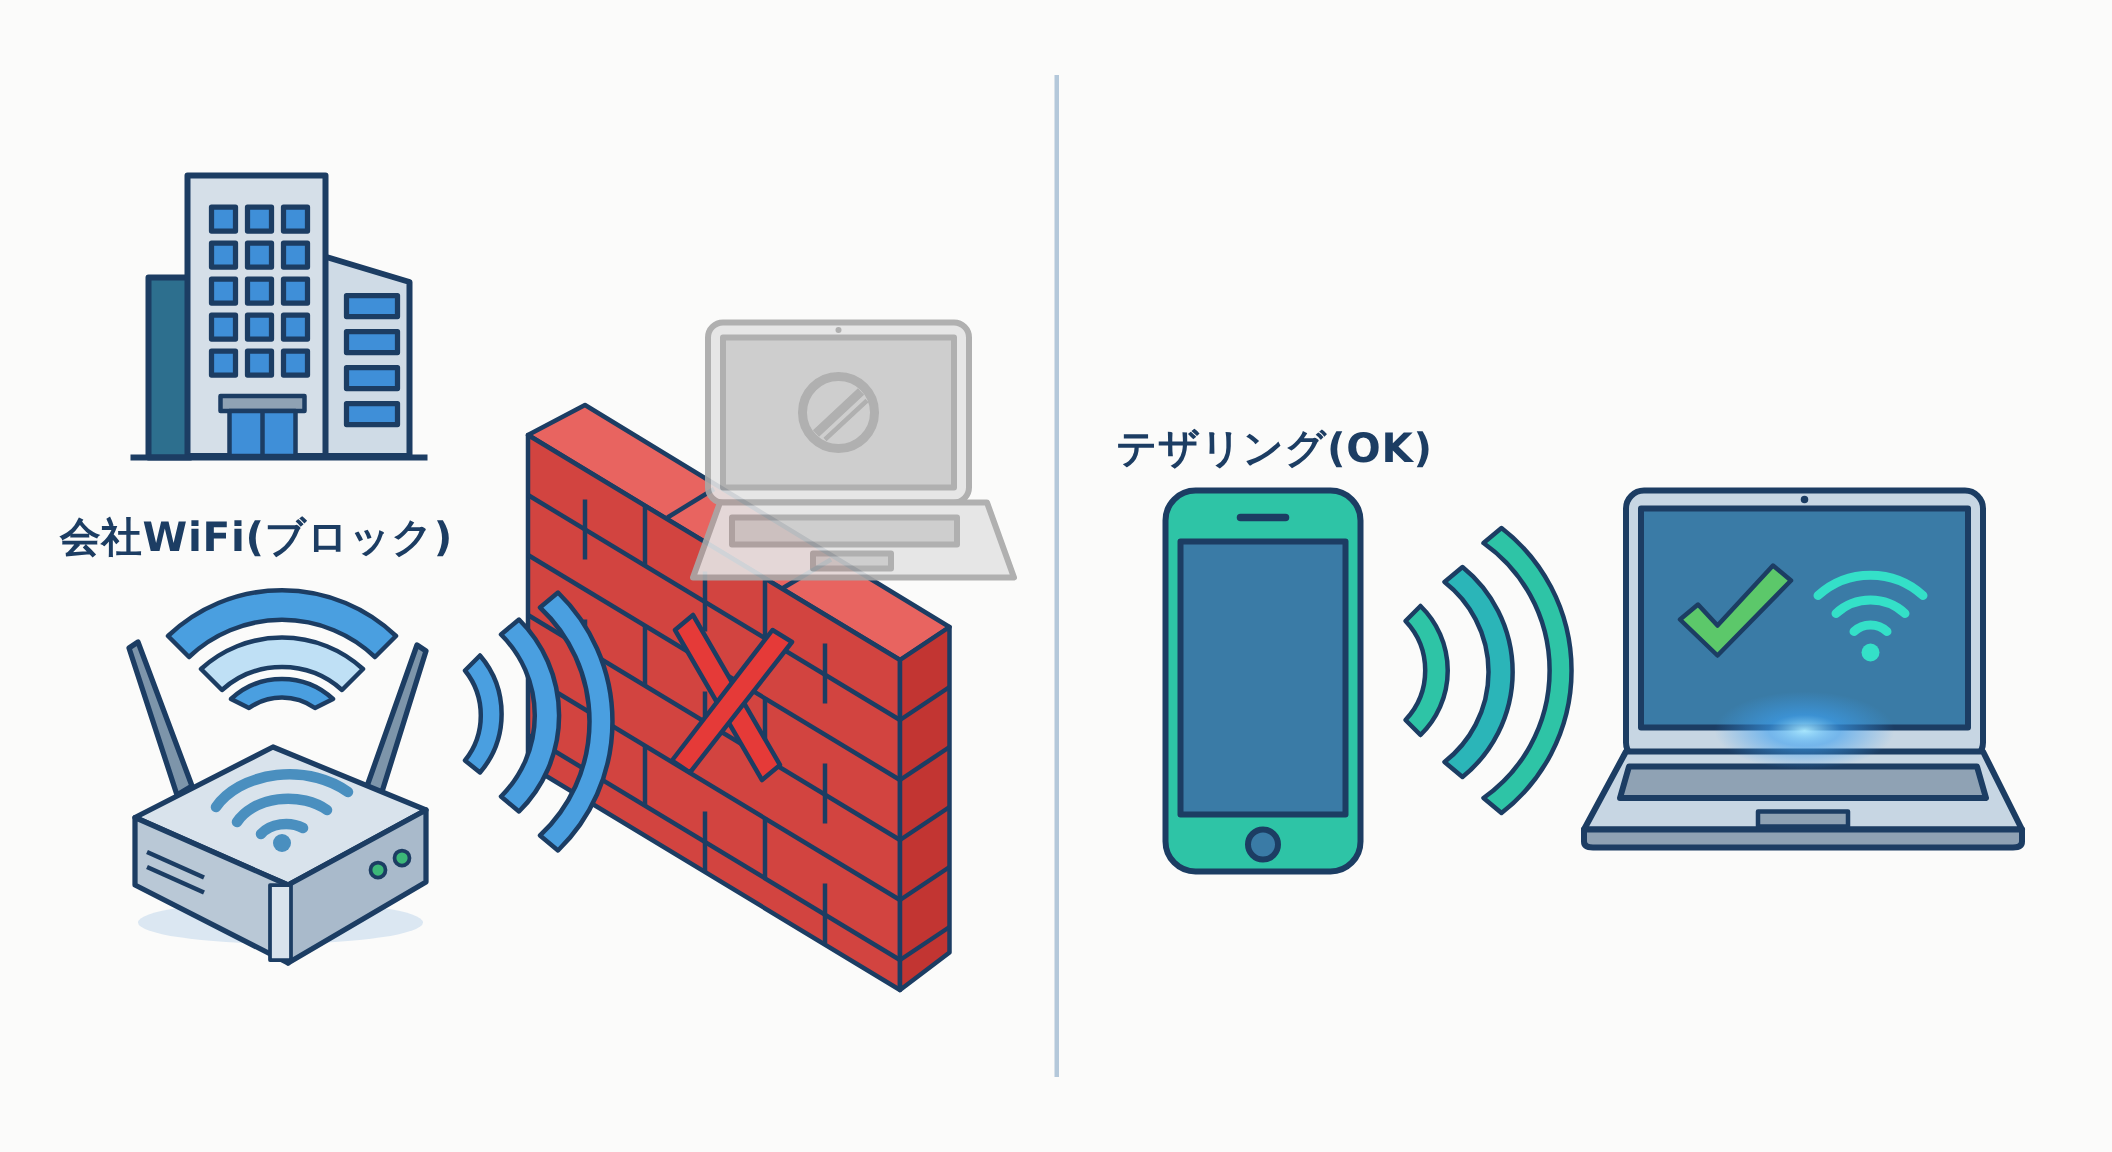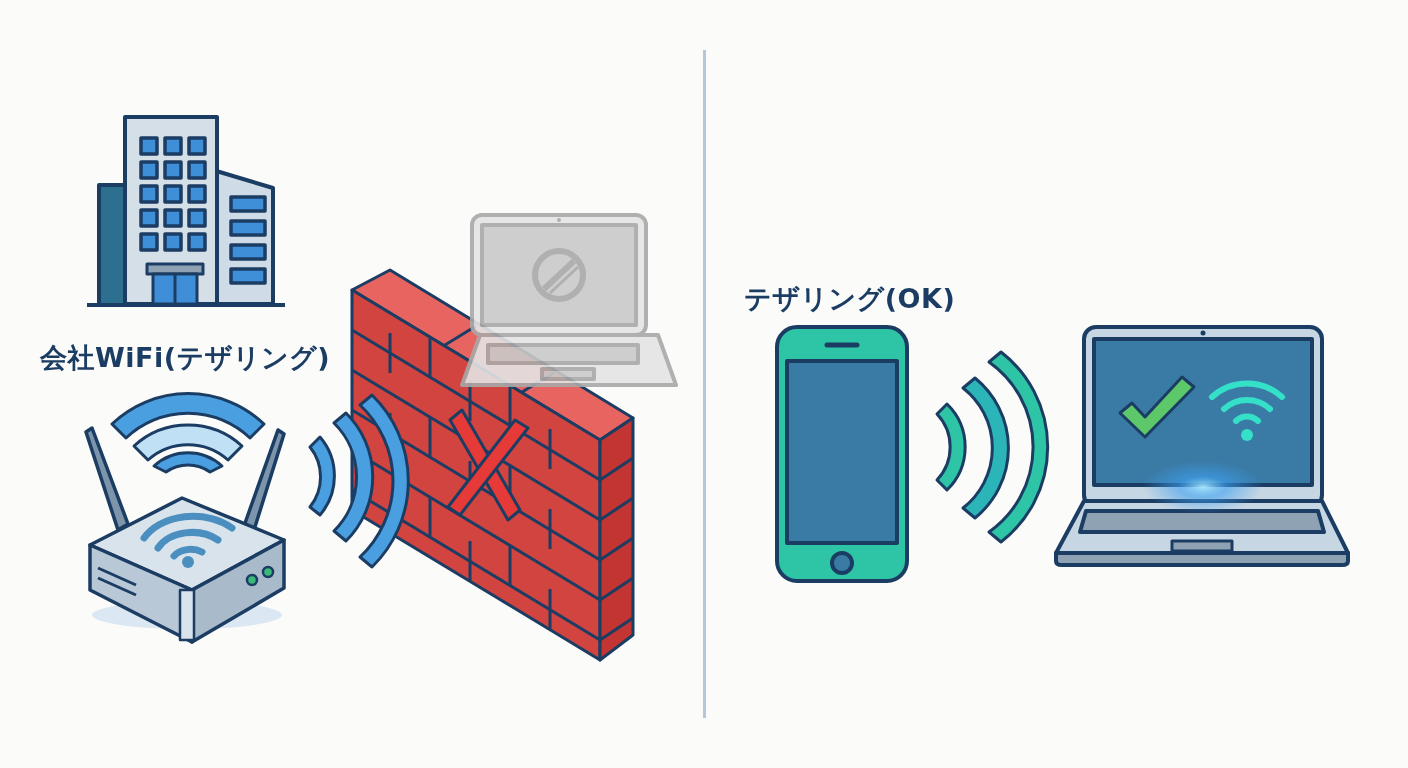--- a/index.html
+++ b/index.html
@@ -42,21 +42,21 @@
         <rect x="146" y="133" width="34" height="14"></rect>
         <rect x="146" y="157" width="34" height="14"></rect>
       </g>
       <rect x="62" y="152" width="56" height="10" fill="#8fa2b4" stroke-width="3"></rect>
       <rect x="68" y="162" width="44" height="30" fill="#3f8fd8" stroke-width="3"></rect>
       <line x1="90" y1="162" x2="90" y2="192" stroke-width="3"></line>
       <line x1="2" y1="193" x2="200" y2="193" stroke-width="4"></line>
     </g>
   </svg>
 
-  <div class="label" style="left:40px;top:340px;">会社WiFi(テザリング)</div>
+  <div class="label" style="left:40px;top:340px;">会社WiFi(ブロック)</div>
 
   <svg style="left:108px;top:392px;" width="160" height="80" viewBox="0 0 160 80">
     <g stroke="#1c3d63" stroke-width="3" fill="#4a9fe0" stroke-linejoin="round">
       <path d="M4 32 A110 110 0 0 1 156 32 L142 46 A90 90 0 0 0 18 46 Z"></path>
       <path d="M26 54 A80 80 0 0 1 134 54 L120 68 A60 60 0 0 0 40 68 Z" fill="#bfe0f5"></path>
       <path d="M46 74 A50 50 0 0 1 114 74 L102 80 A38 38 0 0 0 58 80 Z"></path>
     </g>
   </svg>
 
   <svg style="left:82px;top:420px;" width="220" height="220" viewBox="0 0 220 220">

